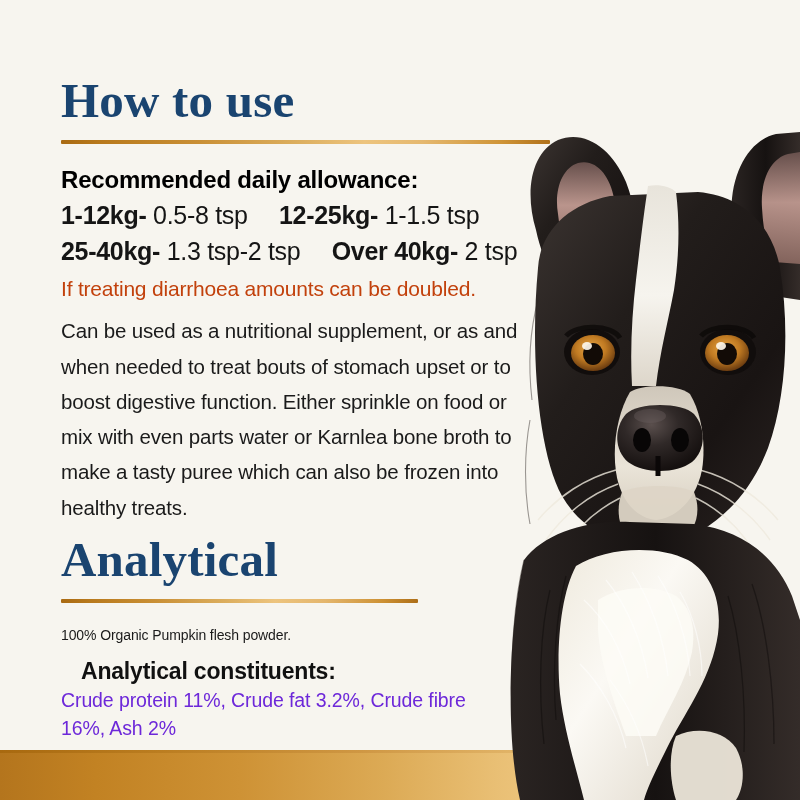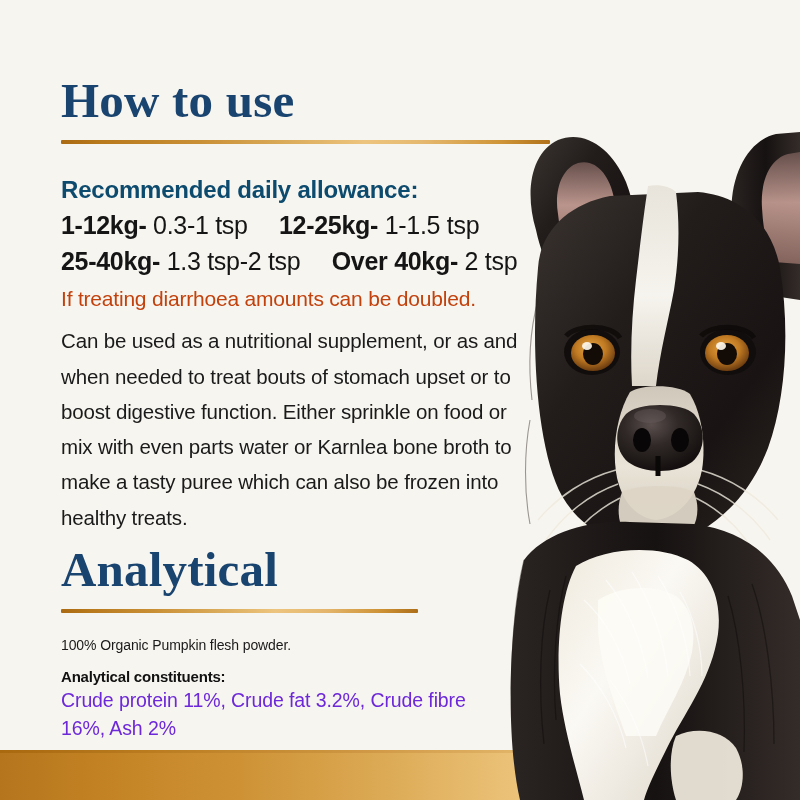--- a/index.html
+++ b/index.html
@@ -61,22 +61,22 @@
   }
   .divider.short {
     width:357px;
     background:linear-gradient(90deg,#a96a12 0%,#b8791c 8%,#c98f35 26%,#dcae5e 46%,#edc47e 60%,#e4b66d 74%,#cd9134 90%,#ad6e18 100%);
   }
 
   
   .lead-bold {
     font-size:24px;
     font-weight:bold;
-    color:#0c4a6e;
-    margin-top:32px;
+    color:#000000;
+    margin-top:22px;
     letter-spacing:-0.2px;
   }
 
   .dose-rows { margin-top:4px; }
   .dose-row {
     font-size:25px;
     color:#151515;
     line-height:1.42;
     white-space:nowrap;
     letter-spacing:-0.3px;
@@ -103,25 +103,26 @@
   }
 
   .ing-line {
     font-size:14px;
     color:#1a1a1a;
     line-height:1.5;
     margin-top:22px;
     letter-spacing:-0.1px;
   }
   .sub-bold {
-    font-size:15px;
+    font-size:23px;
     font-weight:bold;
     color:#111;
     margin-top:12px;
     letter-spacing:-0.2px;
+    margin-left:20px;
   }
   .analysis {
     font-size:19.5px;
     color:#6d28d9;
     line-height:1.42;
     margin-top:2px;
     width:430px;
     letter-spacing:-0.1px;
   }
 
@@ -282,21 +283,21 @@
   <div class="content">
 
     <h1 class="section-title" id="title-how">How to use</h1>
     <div class="divider long"></div>
 
     <div class="lead-bold">Recommended daily allowance:</div>
 
     <div class="dose-rows">
       <div class="dose-row">
         <span class="wt">1-12kg-</span>
-        <span class="amt">0.3-1 tsp</span>
+        <span class="amt">0.5-8 tsp</span>
         <span class="gap"></span>
         <span class="wt">12-25kg-</span>
         <span class="amt">1-1.5 tsp</span>
       </div>
       <div class="dose-row">
         <span class="wt">25-40kg-</span>
         <span class="amt">1.3 tsp-2 tsp</span>
         <span class="gap"></span>
         <span class="wt">Over 40kg-</span>
         <span class="amt">2 tsp</span>

